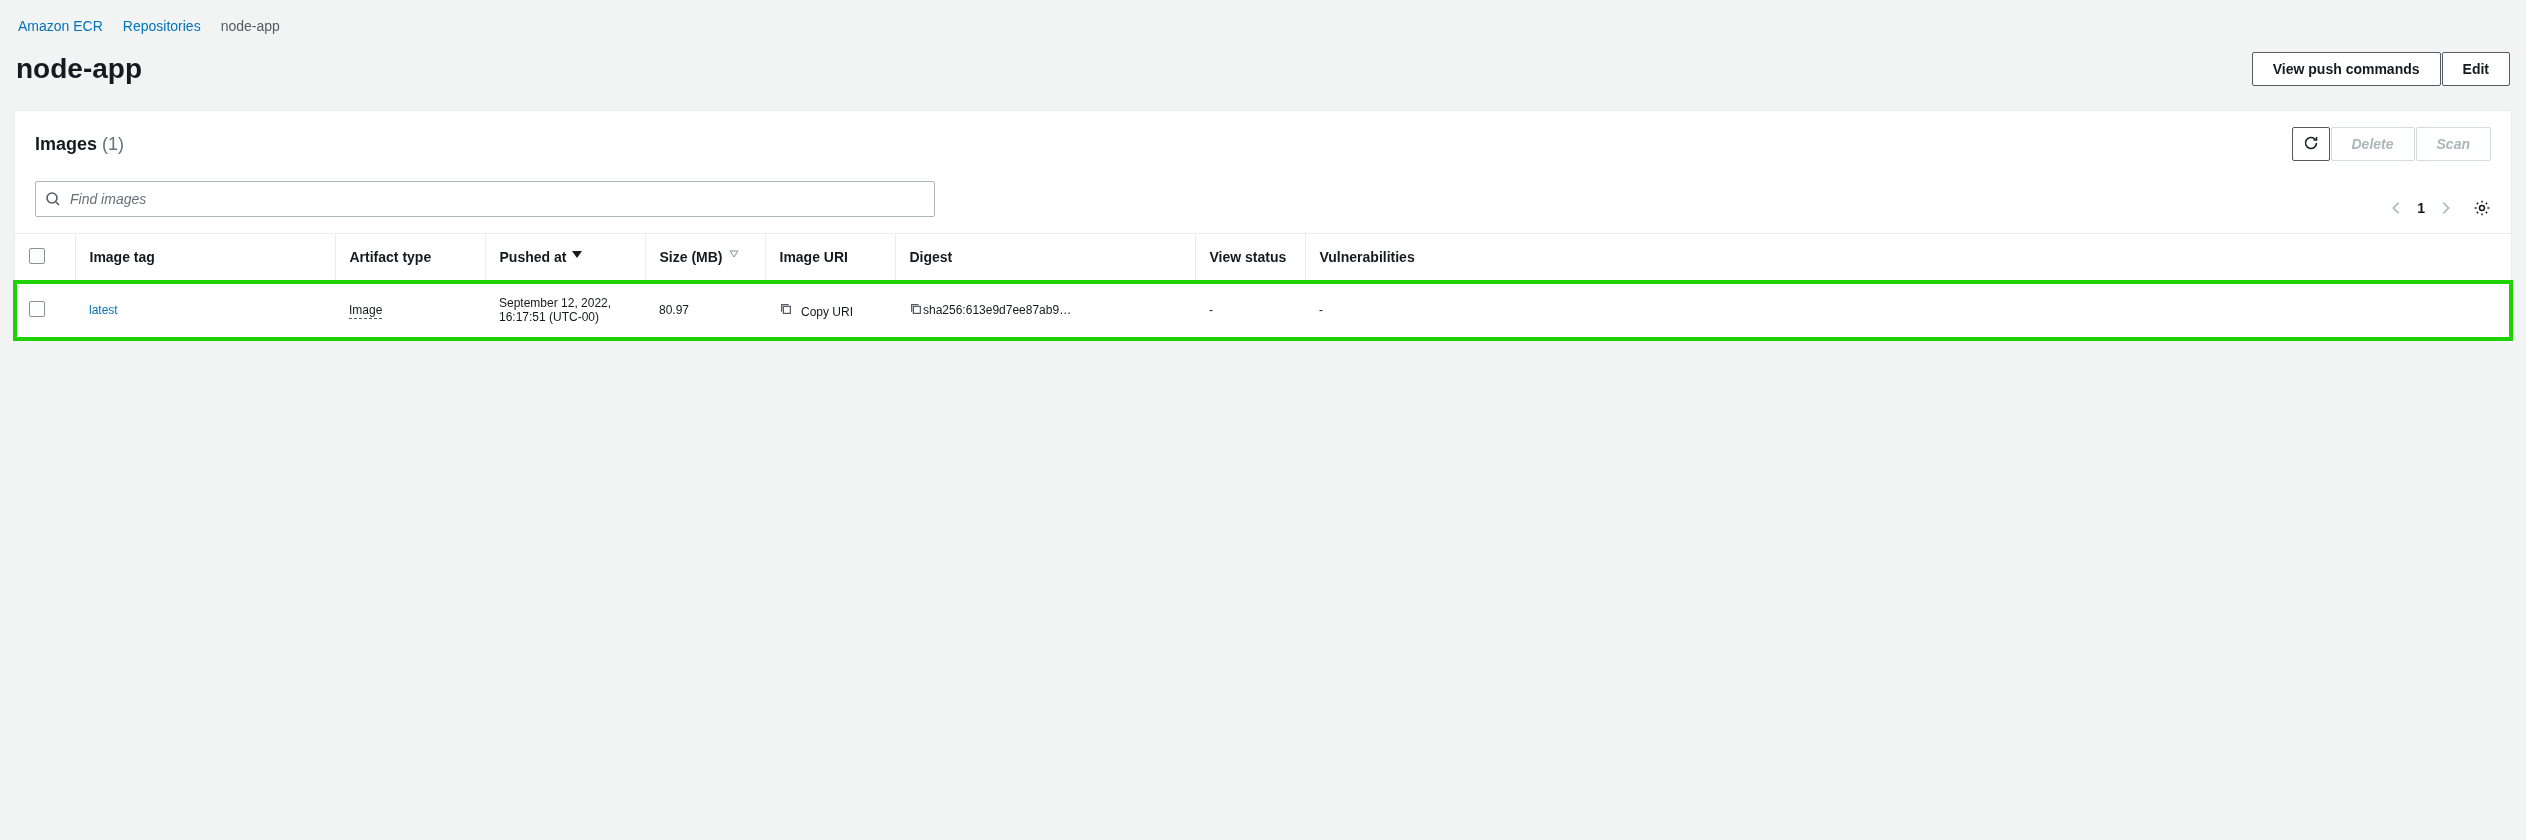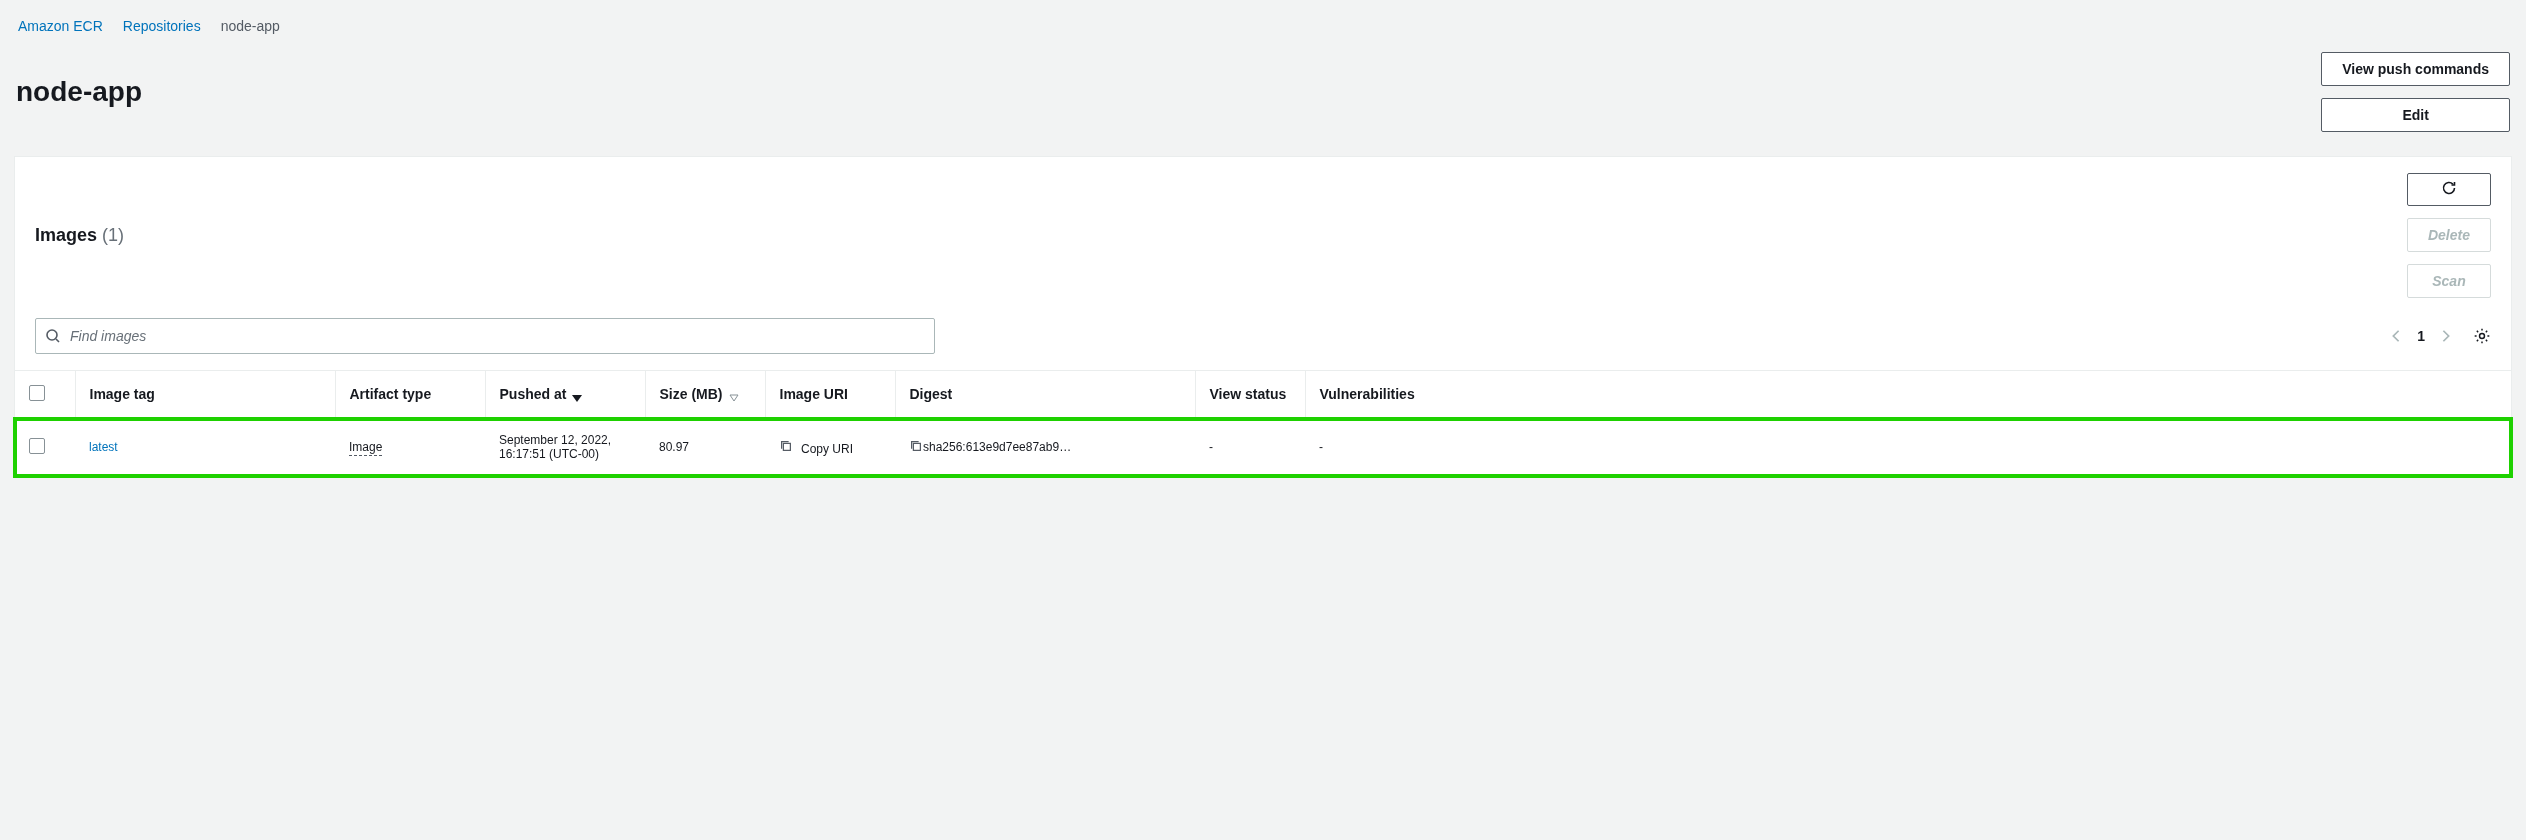--- a/index.html
+++ b/index.html
@@ -13,45 +13,45 @@
     .breadcrumb {
       display: flex; align-items: flex-end; gap: 10px;
       font-size: 14px; padding: 0 0 14px 4px;
     }
     .breadcrumb a { color: #0073bb; text-decoration: none; }
     .breadcrumb .sep { color: #879196; display: flex; align-items: center; }
     .breadcrumb .current { color: #545b64; }
 
     .hdr-row { display: flex; align-items: center; justify-content: space-between; padding: 4px 2px 24px 2px; }
     .page-title { font-size: 28px; font-weight: 700; color: #16191f; }
-    .btn-row { display: flex; gap: 12px; flex-direction: column; }
+    .btn-row { display: flex; gap: 1px; }
     .btn { background: #fff; border: 1px solid #545b64; color: #16191f; font-weight: 700; font-size: 14px; padding: 8px 20px; border-radius: 2px; cursor: pointer; }
     .btn-disabled { color: #aab7b8; border-color: #d5dbdb; cursor: default; font-style: italic; }
     .btn-icon { padding: 6px 10px; display: inline-flex; align-items: center; justify-content: center; }
     .btn-icon svg { width: 16px; height: 16px; }
 
     .panel { background: #fff; border: 1px solid #eaeded; }
     .panel-head { display: flex; align-items: center; justify-content: space-between; padding: 16px 20px 12px 20px; }
     .panel-title { font-size: 18px; font-weight: 700; }
     .panel-title .count { color: #687078; font-weight: 400; }
 
-    .toolbar { display: flex; align-items: center; justify-content: space-between; padding: 8px 20px 16px 20px; gap: 16px; }
+    .toolbar { display: flex; align-items: flex-end; justify-content: space-between; padding: 8px 20px 16px 20px; gap: 16px; }
     .search-wrap { position: relative; flex: 0 0 900px; max-width: 900px; }
     .search-wrap svg { position: absolute; left: 10px; top: 50%; transform: translateY(-50%); width: 16px; height: 16px; color: #545b64; }
     .search-input { width: 100%; height: 36px; padding: 6px 10px 6px 34px; border: 1px solid #aab7b8; border-radius: 2px; font-size: 14px; font-style: italic; color: #16191f; }
     .search-input::placeholder { color: #687078; font-style: italic; }
     .pager { display: flex; align-items: center; gap: 14px; }
     .pager .pg { color: #aab7b8; display: inline-flex; }
     .pager .pg svg { width: 14px; height: 14px; }
     .pager .num { font-weight: 700; font-size: 14px; }
     .pager .gear { color: #16191f; display: inline-flex; margin-left: 6px; }
 
     table.grid { width: 100%; border-collapse: collapse; }
     table.grid thead th { text-align: left; font-weight: 700; font-size: 14px; color: #16191f; padding: 14px 14px; border-top: 1px solid #eaeded; border-bottom: 1px solid #eaeded; vertical-align: middle; }
-    table.grid thead th .thwrap { display: flex; align-items: flex-end; gap: 6px; }
+    table.grid thead th .thwrap { display: flex; align-items: flex-start; gap: 6px; }
     table.grid thead th.sep { border-left: 1px solid #eaeded; margin-left: 26px; }
     table.grid tbody td { padding: 14px 14px; border-bottom: 1px solid #eaeded; vertical-align: middle; font-size: 12px; color: #16191f; }
     .chk { width: 16px; height: 16px; border: 1px solid #879196; border-radius: 2px; background: #fff; display: inline-block; }
 
     .highlight-row { outline: 4px solid #1ed100; outline-offset: -2px; }
 
     .link { color: #0073bb; cursor: pointer; }
     .dotted { border-bottom: 1px dashed #545b64; padding-bottom: 1px; margin-top: 15px; }
     .uri-cell { display: flex; align-items: flex-end; gap: 8px; }
     .uri-cell svg, .digest-cell svg { width: 14px; height: 14px; color: #545b64; flex-shrink:0; }

